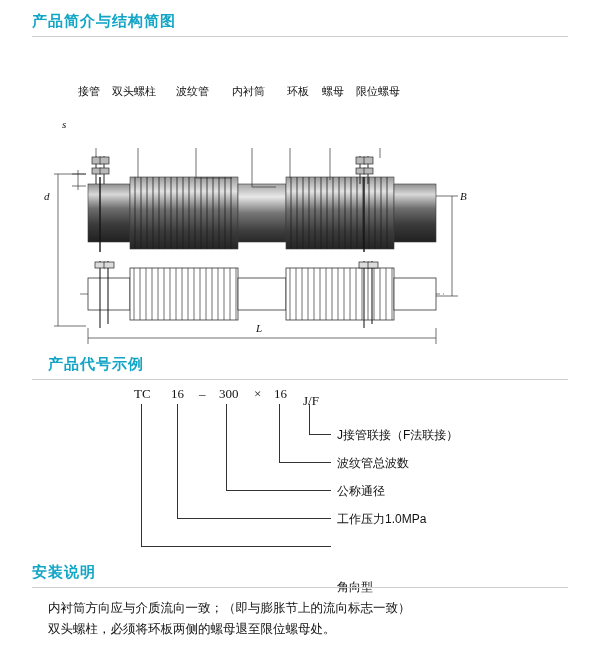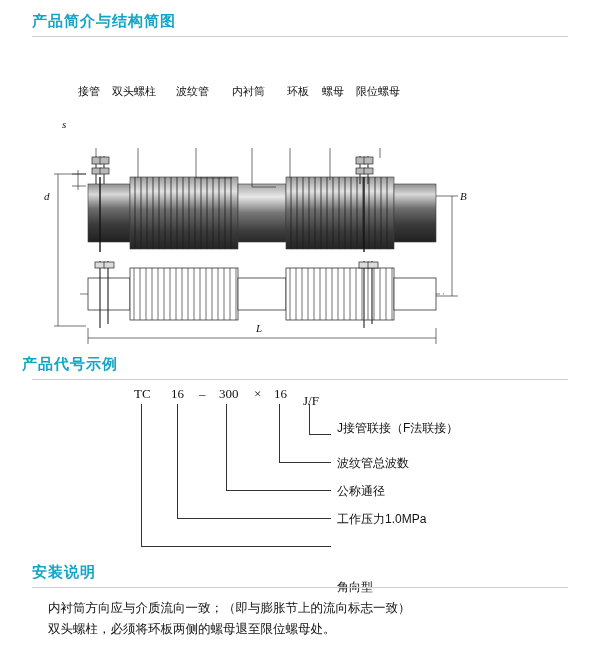--- a/index.html
+++ b/index.html
@@ -22,21 +22,21 @@
     letter-spacing: 1px;
     position: absolute;
   }
   .rule {
     position: absolute;
     height: 1px;
     background: #cfcfcf;
   }
   #title1 { left: 32px; top: 12px; }
   #rule1 { left: 32px; top: 36px; width: 536px; }
-  #title2 { left: 22px; top: 355px; text-align: right; }
+  #title2 { left: 48px; top: 355px; text-align: right; }
   #rule2 { left: 32px; top: 379px; width: 536px; }
   #title3 { left: 32px; top: 563px; }
   #rule3 { left: 32px; top: 587px; width: 536px; }
 
   
   #diagram {
     position: absolute;
     left: 0;
     top: 56px;
     width: 600px;
@@ -351,21 +351,21 @@
 
   <div class="leader-v" style="left:226px; top:18px; height:86px;"></div>
   <div class="leader-h" style="left:226px; top:104px; width:105px;"></div>
 
   <div class="leader-v" style="left:177px; top:18px; height:114px;"></div>
   <div class="leader-h" style="left:177px; top:132px; width:154px;"></div>
 
   <div class="leader-v" style="left:141px; top:18px; height:142px;"></div>
   <div class="leader-h" style="left:141px; top:160px; width:190px;"></div>
 
-  <div class="code-desc" style="left:337px; top:34px;">J接管联接（F法联接）</div>
+  <div class="code-desc" style="left:337px; top:41px;">J接管联接（F法联接）</div>
   <div class="code-desc" style="left:337px; top:69px;">波纹管总波数</div>
   <div class="code-desc" style="left:337px; top:97px;">公称通径</div>
   <div class="code-desc" style="left:337px; top:125px;">工作压力1.0MPa</div>
   <div class="code-desc" style="left:337px; top:163px;margin-top:30px;">角向型</div>
 </div>
 
 <div id="title3" class="section-title">安装说明</div>
 <div id="rule3" class="rule"></div>
 
 <div id="notes">

